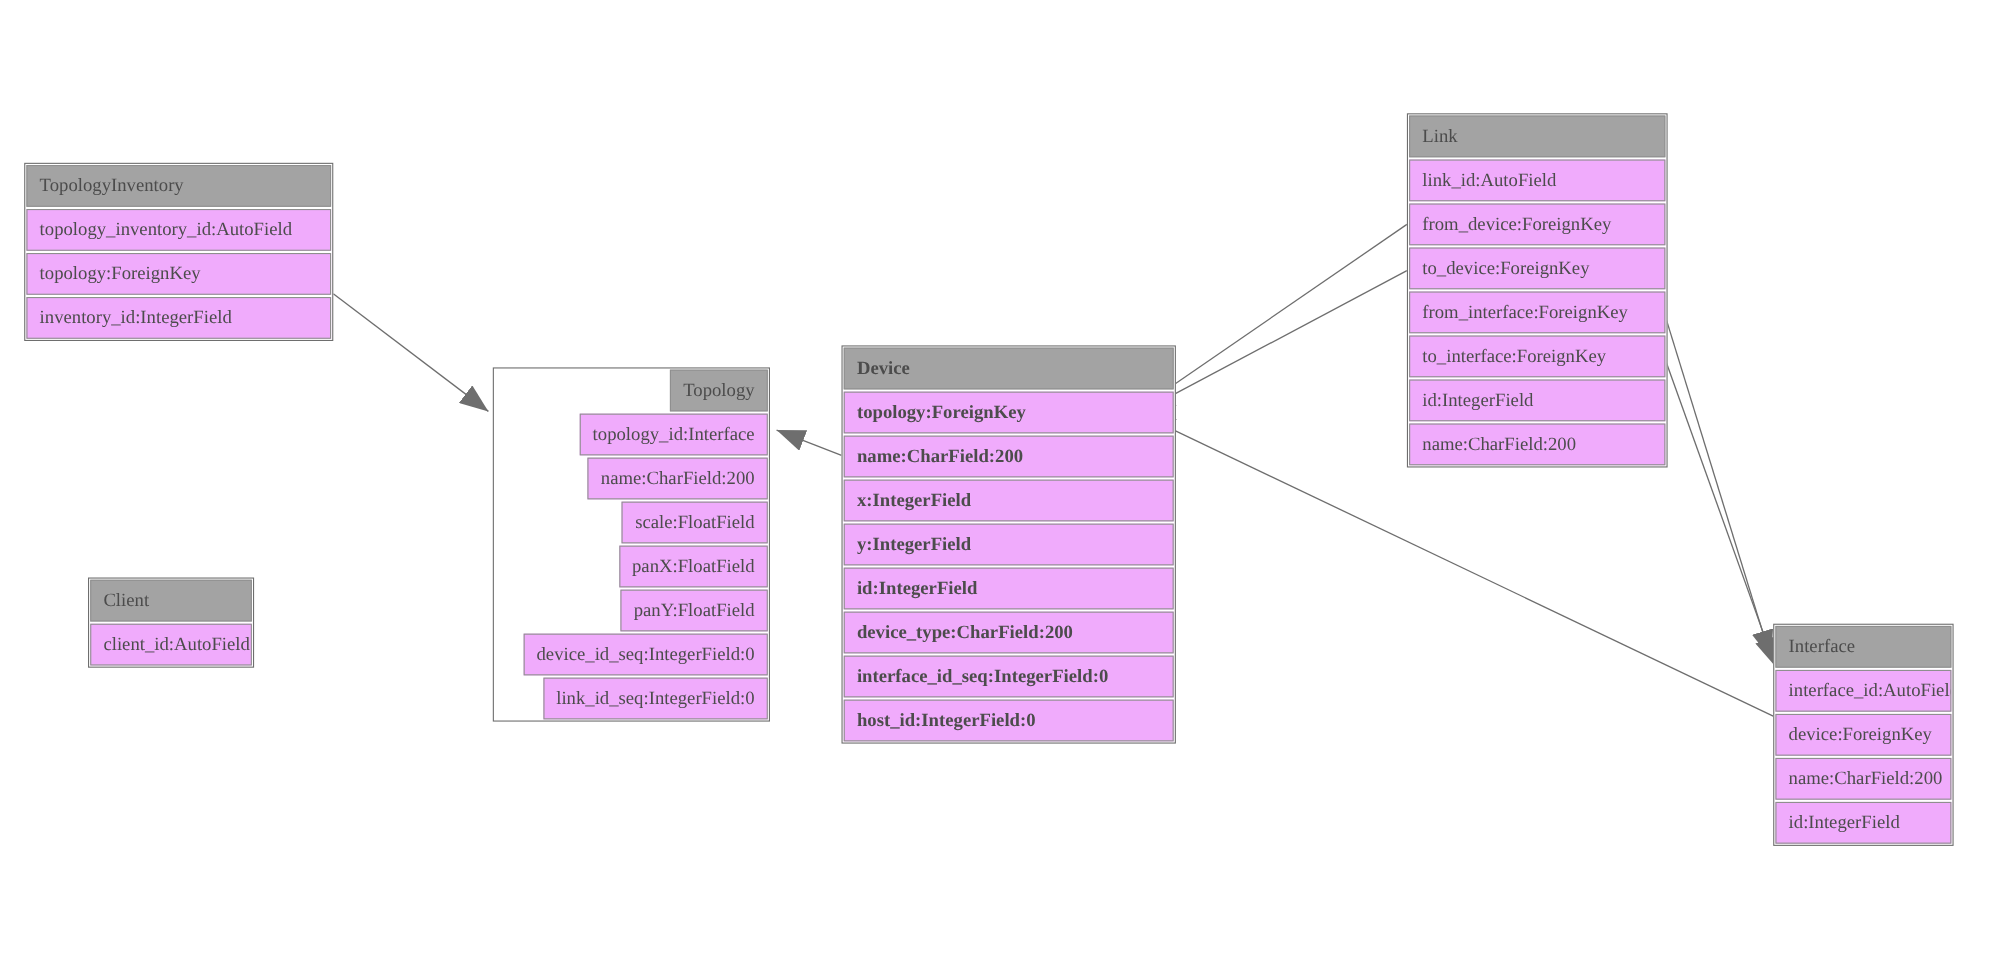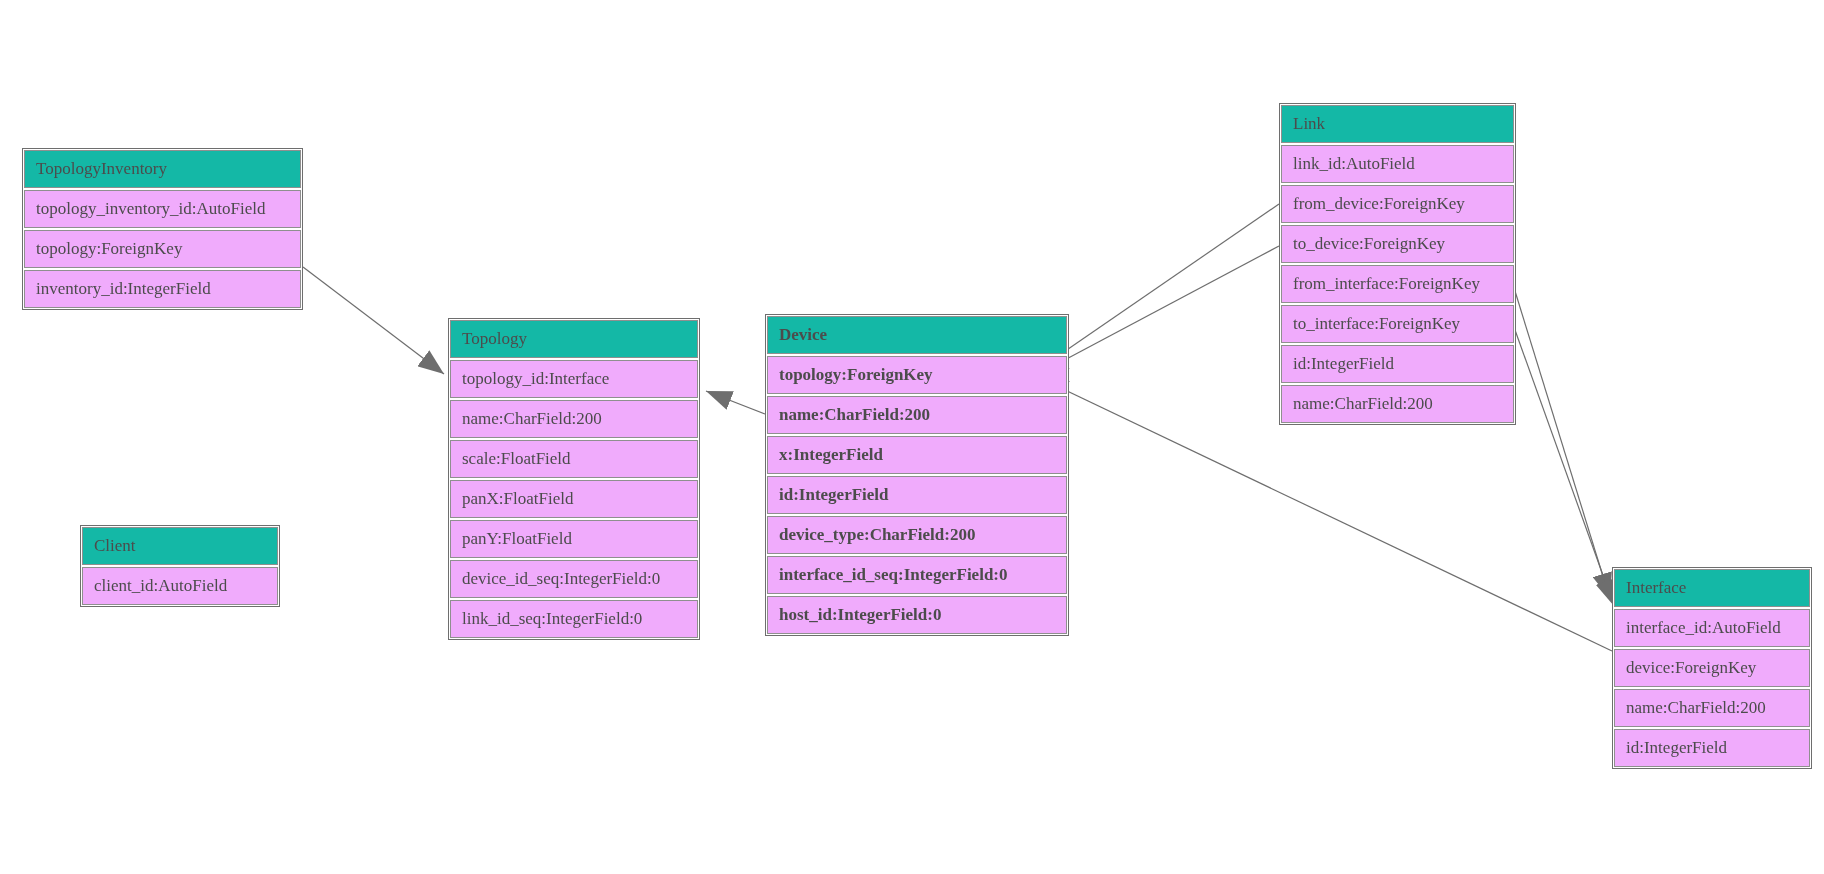--- a/index.html
+++ b/index.html
@@ -39,21 +39,21 @@
     height: 38px;
     line-height: 36px;
     padding: 0 11px;
     font-size: 17px;
     color: #4c4c4c;
     white-space: nowrap;
     overflow: hidden;
     background: #f0abfc;
   }
   .cell.hdr {
-    background: #14b8a6;
+    background: #a3a3a3;
   }
   line.rel {
     stroke: #6e6e6e;
     stroke-width: 1.2;
   }
 </style>
 </head>
 <body>
 
 <div class="canvas">
@@ -73,59 +73,60 @@
     <line class="rel" x1="1515" y1="330" x2="1614" y2="606" marker-end="url(#arrow)"></line>
   </svg>
 
   <div class="entity" style="left:22px; top:148px; width:281px;">
     <div class="cell hdr">TopologyInventory</div>
     <div class="cell">topology_inventory_id:AutoField</div>
     <div class="cell">topology:ForeignKey</div>
     <div class="cell">inventory_id:IntegerField</div>
   </div>
 
-  <div class="entity" style="left:448px; top:318px; width:252px;">
+  <div class="entity" style="left:448px; top:334px; width:252px;align-items:flex-end;">
     <div class="cell hdr">Topology</div>
     <div class="cell">topology_id:Interface</div>
     <div class="cell">name:CharField:200</div>
     <div class="cell">scale:FloatField</div>
     <div class="cell">panX:FloatField</div>
     <div class="cell">panY:FloatField</div>
     <div class="cell">device_id_seq:IntegerField:0</div>
     <div class="cell">link_id_seq:IntegerField:0</div>
   </div>
 
-  <div class="entity" style="left:80px; top:525px; width:200px;">
+  <div class="entity" style="left:80px; top:525px; width:151px;">
     <div class="cell hdr">Client</div>
     <div class="cell">client_id:AutoField</div>
   </div>
 
   <div class="entity" style="left:765px; top:314px; width:304px;font-weight:bold;">
     <div class="cell hdr">Device</div>
     <div class="cell">topology:ForeignKey</div>
     <div class="cell">name:CharField:200</div>
     <div class="cell">x:IntegerField</div>
+    <div class="cell">y:IntegerField</div>
     <div class="cell">id:IntegerField</div>
     <div class="cell">device_type:CharField:200</div>
     <div class="cell">interface_id_seq:IntegerField:0</div>
     <div class="cell">host_id:IntegerField:0</div>
   </div>
 
   <div class="entity" style="left:1279px; top:103px; width:237px;">
     <div class="cell hdr">Link</div>
     <div class="cell">link_id:AutoField</div>
     <div class="cell">from_device:ForeignKey</div>
     <div class="cell">to_device:ForeignKey</div>
     <div class="cell">from_interface:ForeignKey</div>
     <div class="cell">to_interface:ForeignKey</div>
     <div class="cell">id:IntegerField</div>
     <div class="cell">name:CharField:200</div>
   </div>
 
-  <div class="entity" style="left:1612px; top:567px; width:200px;">
+  <div class="entity" style="left:1612px; top:567px; width:164px;">
     <div class="cell hdr">Interface</div>
     <div class="cell">interface_id:AutoField</div>
     <div class="cell">device:ForeignKey</div>
     <div class="cell">name:CharField:200</div>
     <div class="cell">id:IntegerField</div>
   </div>
 
 </div>
 
 </body></html>

